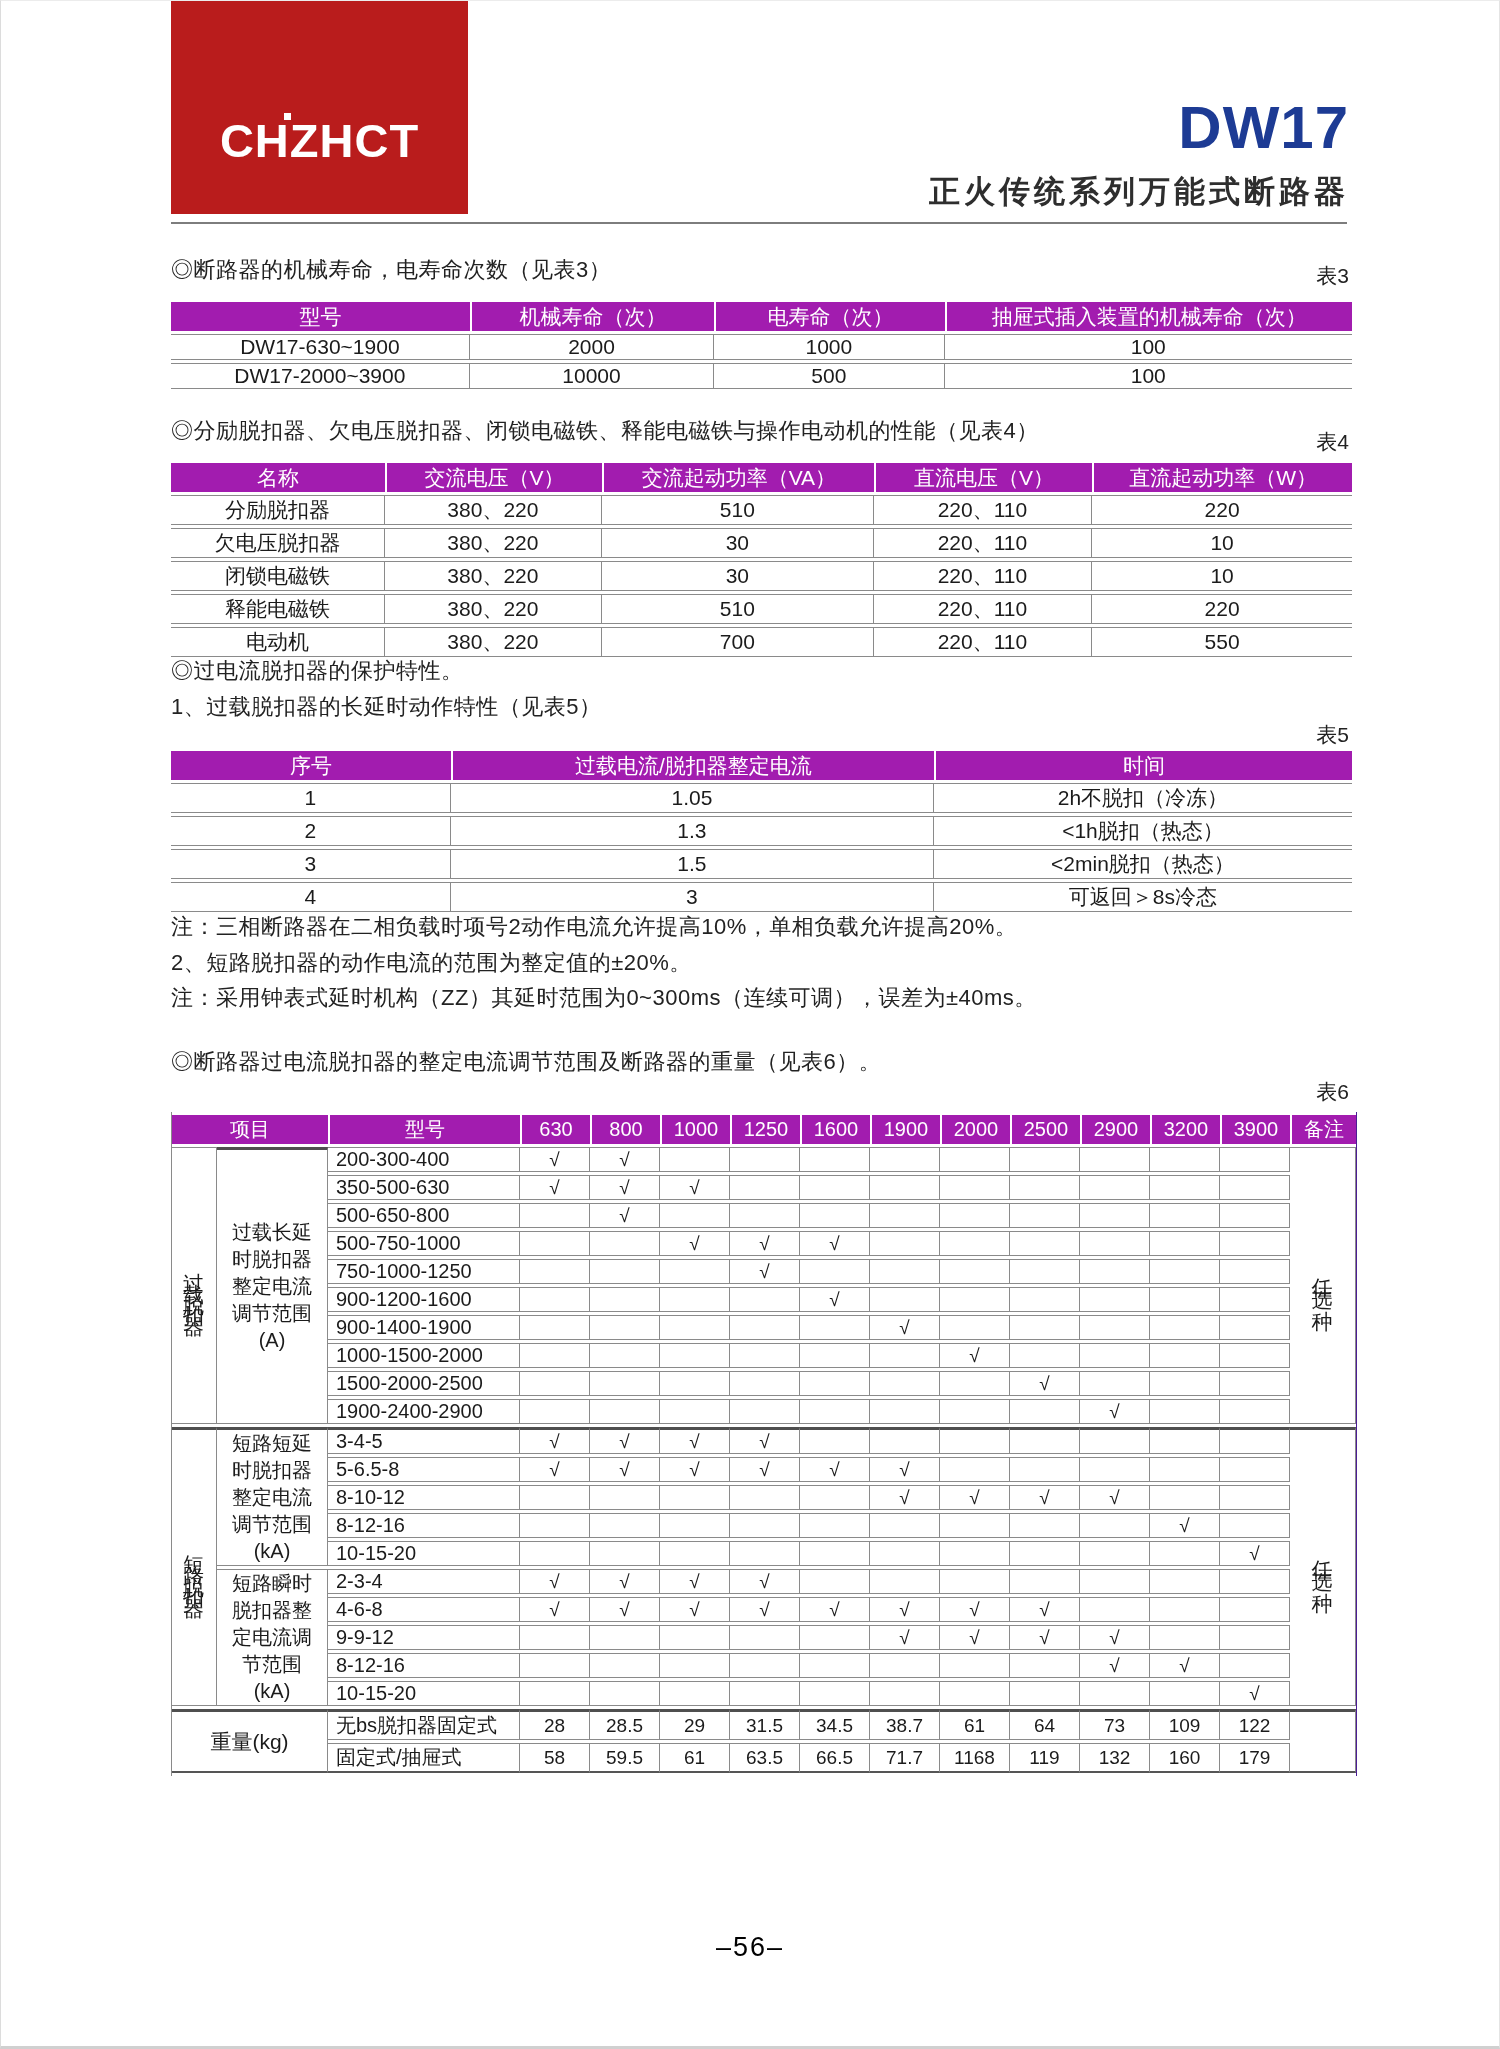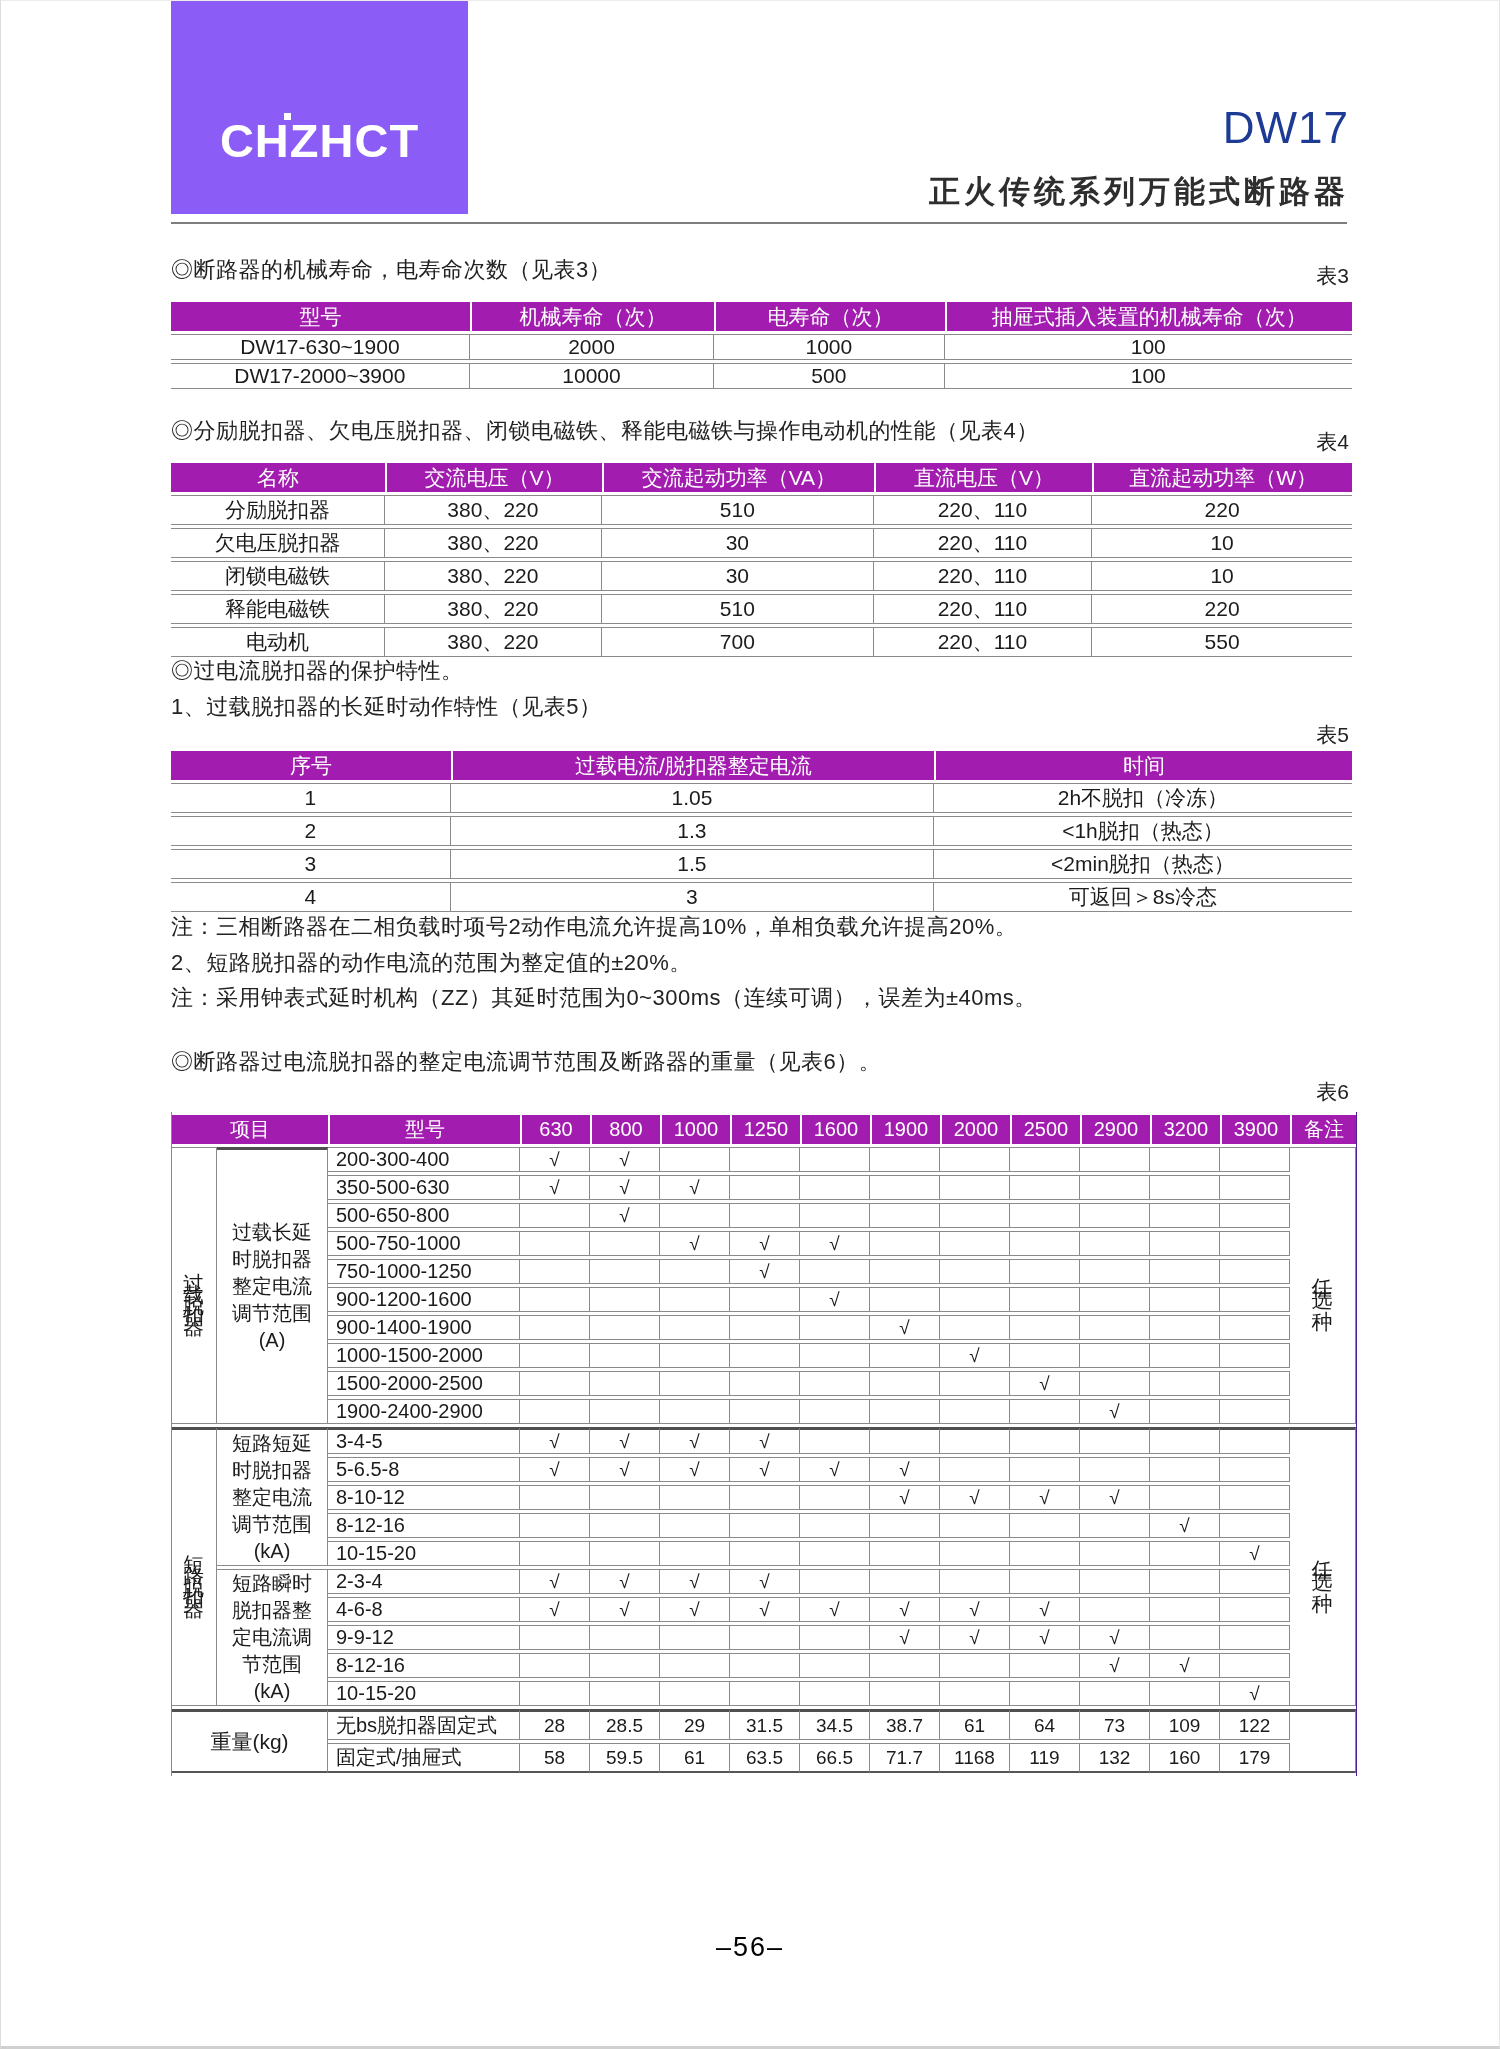--- a/index.html
+++ b/index.html
@@ -6,31 +6,31 @@
   .page{
     position:relative; width:1500px; height:2049px; background:#ffffff;
     font-family:"Liberation Sans", sans-serif; color:#1b1b1b; overflow:hidden;
     border-left:1px solid #dcdcdc; border-right:1px solid #e4e4e4;
     border-top:1px solid #ececec; border-bottom:3px solid #d0d0d0;
     box-sizing:border-box;
   }
   
   .logo{
     position:absolute; left:170px; top:0; width:297px; height:213px;
-    background:#8b5cf6; display:flex; justify-content:center; align-items:flex-start;
+    background:#b91c1c; display:flex; justify-content:center; align-items:flex-start;
     padding-top:116px; box-sizing:border-box;
   }
   .logo .brand{
     color:#fff; font-size:47px; font-weight:bold; letter-spacing:1px; line-height:1;
   }
   .logo .logo-dot{
     position:absolute; left:113px; top:112px; width:7px; height:7px; background:#fff;
   }
   .product{
-    position:absolute; top:92px; right:150px; font-size:44px; font-weight:normal;
+    position:absolute; top:92px; right:150px; font-size:60px; font-weight:bold;
     color:#1d3b94; line-height:70px; letter-spacing:1px; text-align:left;
   }
   .subtitle{
     position:absolute; top:170px; right:150px; font-size:31px; font-weight:bold;
     color:#2e2e2e; letter-spacing:4px; text-align:right;
   }
   .header-rule{
     position:absolute; top:221px; left:170px; width:1176px; height:2px; background:#7d7d7d;
   }
   

